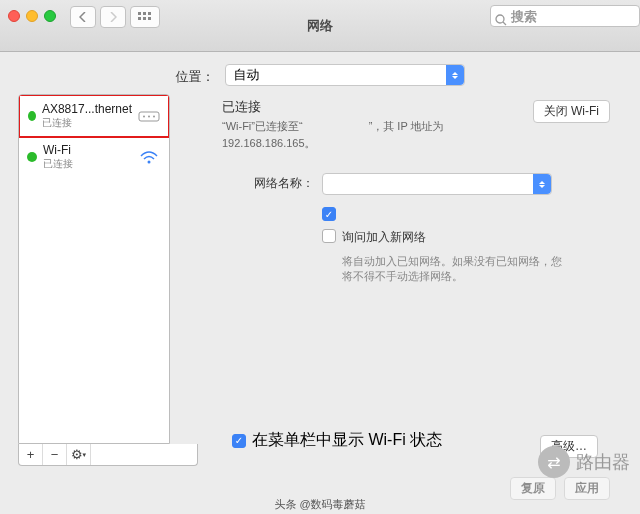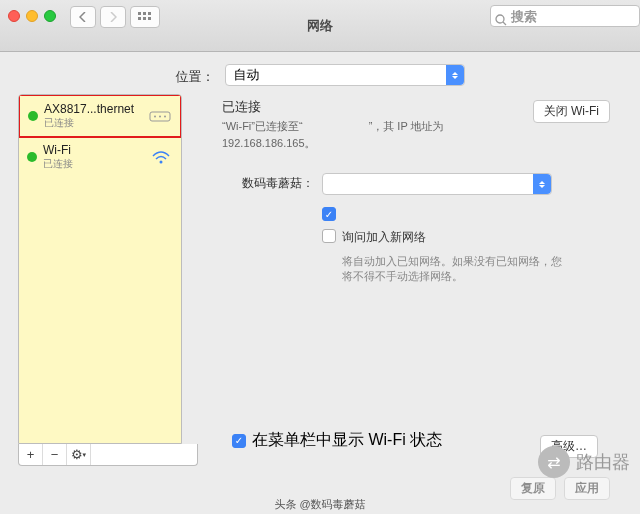--- a/index.html
+++ b/index.html
@@ -19,21 +19,21 @@
 
 .locrow{ display:flex; align-items:flex-end; justify-content:center; gap:10px; padding:12px 0 8px;}
 .locrow label{font-size:13px; color:#333;}
 .popup{ background:#fff; border:1px solid #c8c8c8; border-radius:4px; height:22px; display:flex; align-items:center; padding:0 22px 0 8px; position:relative; font-size:13px; min-width:240px;}
 .popup .caps{ position:absolute; right:0; top:0; width:18px; height:100%; background:#4a90ff; border-radius:0 4px 4px 0; display:flex; flex-direction:column; align-items:center; justify-content:center;}
 .popup .caps span{width:0;height:0;border-left:3px solid transparent;border-right:3px solid transparent;}
 .popup .caps .u{border-bottom:3px solid #fff; margin-bottom:1px;}
 .popup .caps .d{border-top:3px solid #fff;}
 
 .main{ display:flex; padding:0 18px;}
-.sidebar{ width:164px; height:350px; background:#fef9c3; border:1px solid #bcbcbc; border-radius:4px 4px 0 0; overflow:hidden;}
+.sidebar{ width:152px; height:350px; background:#ffffff; border:1px solid #bcbcbc; border-radius:4px 4px 0 0; overflow:hidden;}
 .srow{ display:flex; align-items:center; padding:6px 8px; gap:6px; border-bottom:1px solid transparent;}
 .srow.hl{ border:2px solid #e21b1b; margin:-1px;}
 .dot{ width:10px; height:10px; border-radius:50%; background:#2bbb2b;}
 .srow .txt{ flex:1; }
 .srow .txt .nm{ font-size:12px; color:#222; white-space:nowrap; overflow:hidden; text-overflow:ellipsis;}
 .srow .txt .st{ font-size:10px; color:#888;}
 .ifico{ width:24px; height:20px; display:flex; align-items:center; justify-content:center;}
 .toolbar{ width:180px; height:22px; background:#fff; border:1px solid #bcbcbc; border-top:none; border-radius:0 0 4px 4px; display:flex; align-items:center;}
 .tbtn{ width:24px; height:100%; border-right:1px solid #dcdcdc; display:flex; align-items:center; justify-content:center; font-size:13px; color:#444;}
 
@@ -158,21 +158,21 @@
   </div>
 
   <div class="detail">
     <div class="drow">
       <div class="dval">
         <div class="bigstatus">已连接</div>
         <div class="sub">“Wi-Fi”已连接至“　　　　　　”，其 IP 地址为 192.168.186.165。</div>
       </div>
     </div>
     <div class="drow" style="margin-top:22px;">
-      <div class="dlabel">数码毒蘑菇：</div>
+      <div class="dlabel">网络名称：</div>
       <div class="dval">
         <div class="netname">
           <div class="caps">
               <span class="u"></span>
               <span class="d"></span>
             </div>
         </div>
         <div class="chk" style="margin-top:12px;">
           <div class="chkbox on">✓</div>
         </div>

